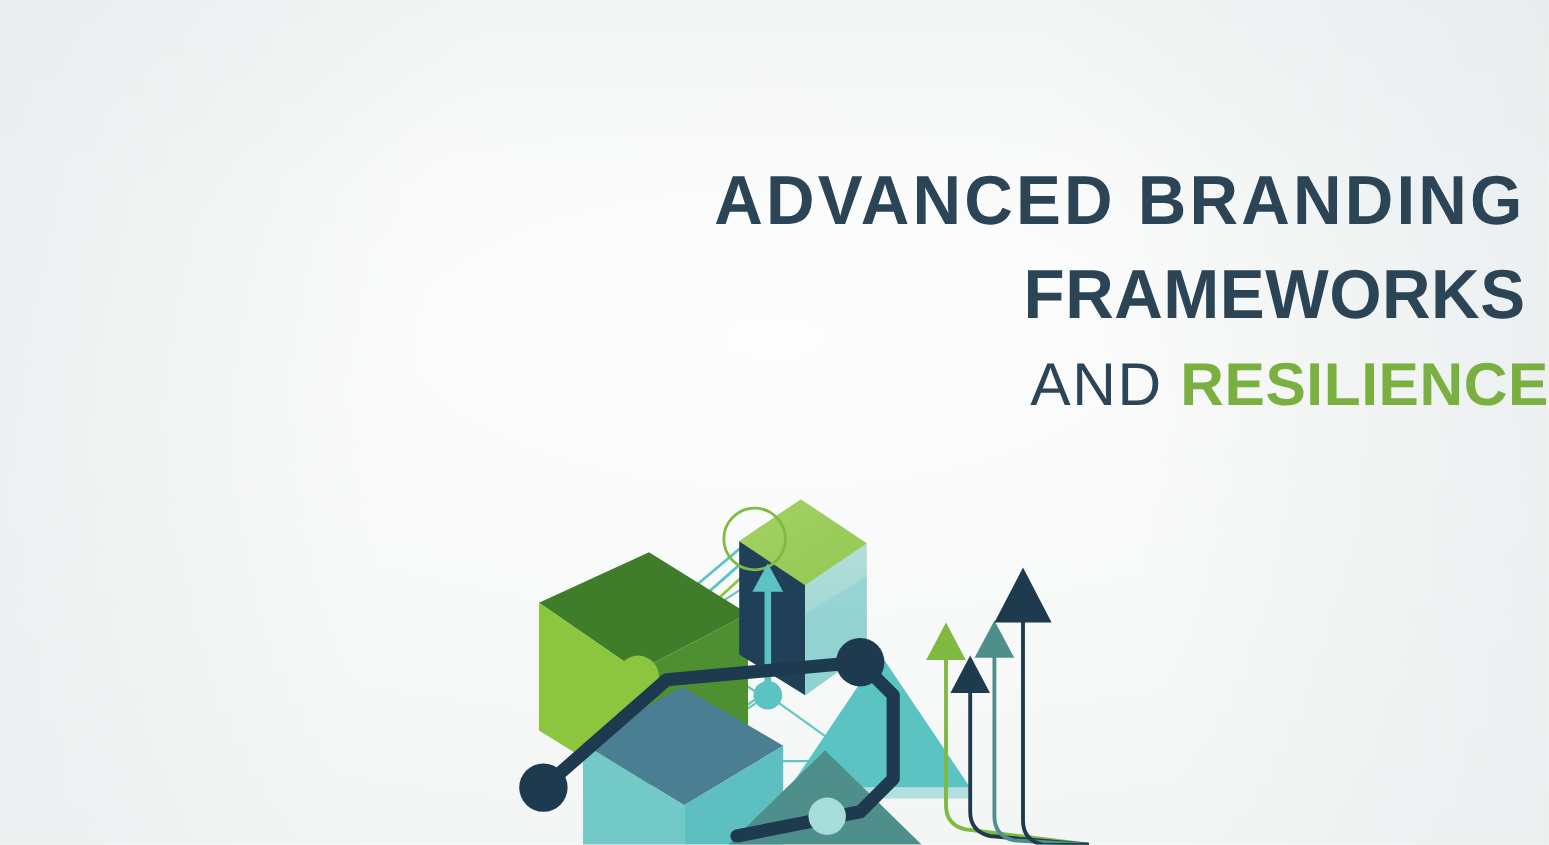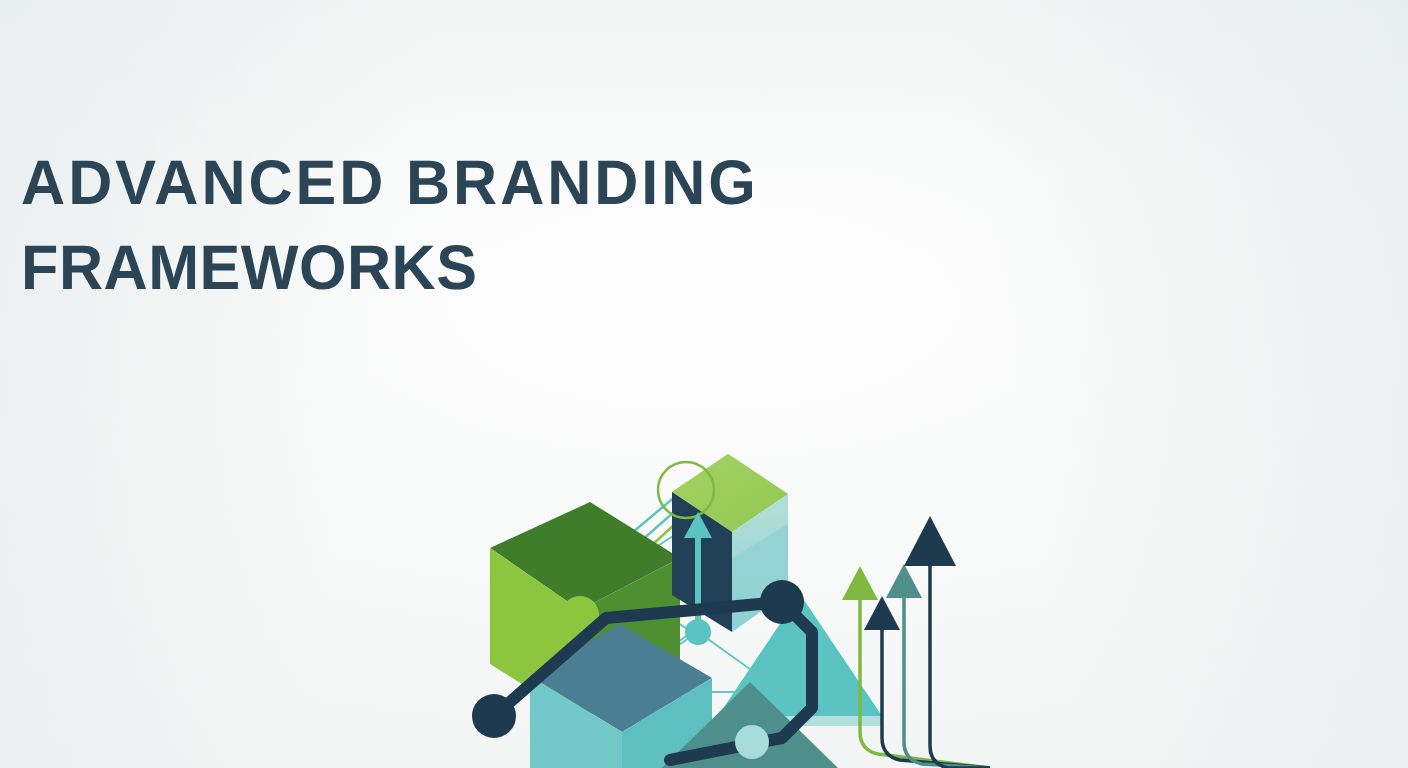--- a/index.html
+++ b/index.html
@@ -26,21 +26,21 @@
       linear-gradient(260deg, rgba(222,229,229,.50) 0%, rgba(255,255,255,0) 30%),
       linear-gradient(180deg, rgba(236,240,240,.35) 0%, rgba(255,255,255,0) 22%);
     pointer-events:none;
   }
 
   
   .title-block{
     position:absolute;
     left:0; right:0;
     top:152px;
-    text-align:left;
+    text-align:right;
     z-index:5;
   }
   .title-line{
     display:block;
     font-weight:700;
     color:#2b4557;
     line-height:1.0;
     white-space:nowrap;
     text-rendering:geometricPrecision;
   }
@@ -85,20 +85,21 @@
 </head>
 <body>
 
 <div class="bg-vignette"></div>
 
 <div class="title-block">
   <span class="title-line line-1">ADVANCED BRANDING</span>
 
   <span class="title-line line-2">FRAMEWORKS</span>
 
+  <span class="title-line line-3"><span class="kicker">AND</span><span>&nbsp;</span><span class="accent">RESILIENCE</span></span>
 </div>
 
 <div class="illustration">
 <svg viewBox="0 0 560 348" xmlns="http://www.w3.org/2000/svg" aria-hidden="true">
 
   <defs>
     <linearGradient id="gTopFaceGreen" x1="0" y1="0" x2="1" y2="1">
       <stop offset="0%" stop-color="#a4d265"></stop>
       <stop offset="100%" stop-color="#93c752"></stop>
     </linearGradient>

